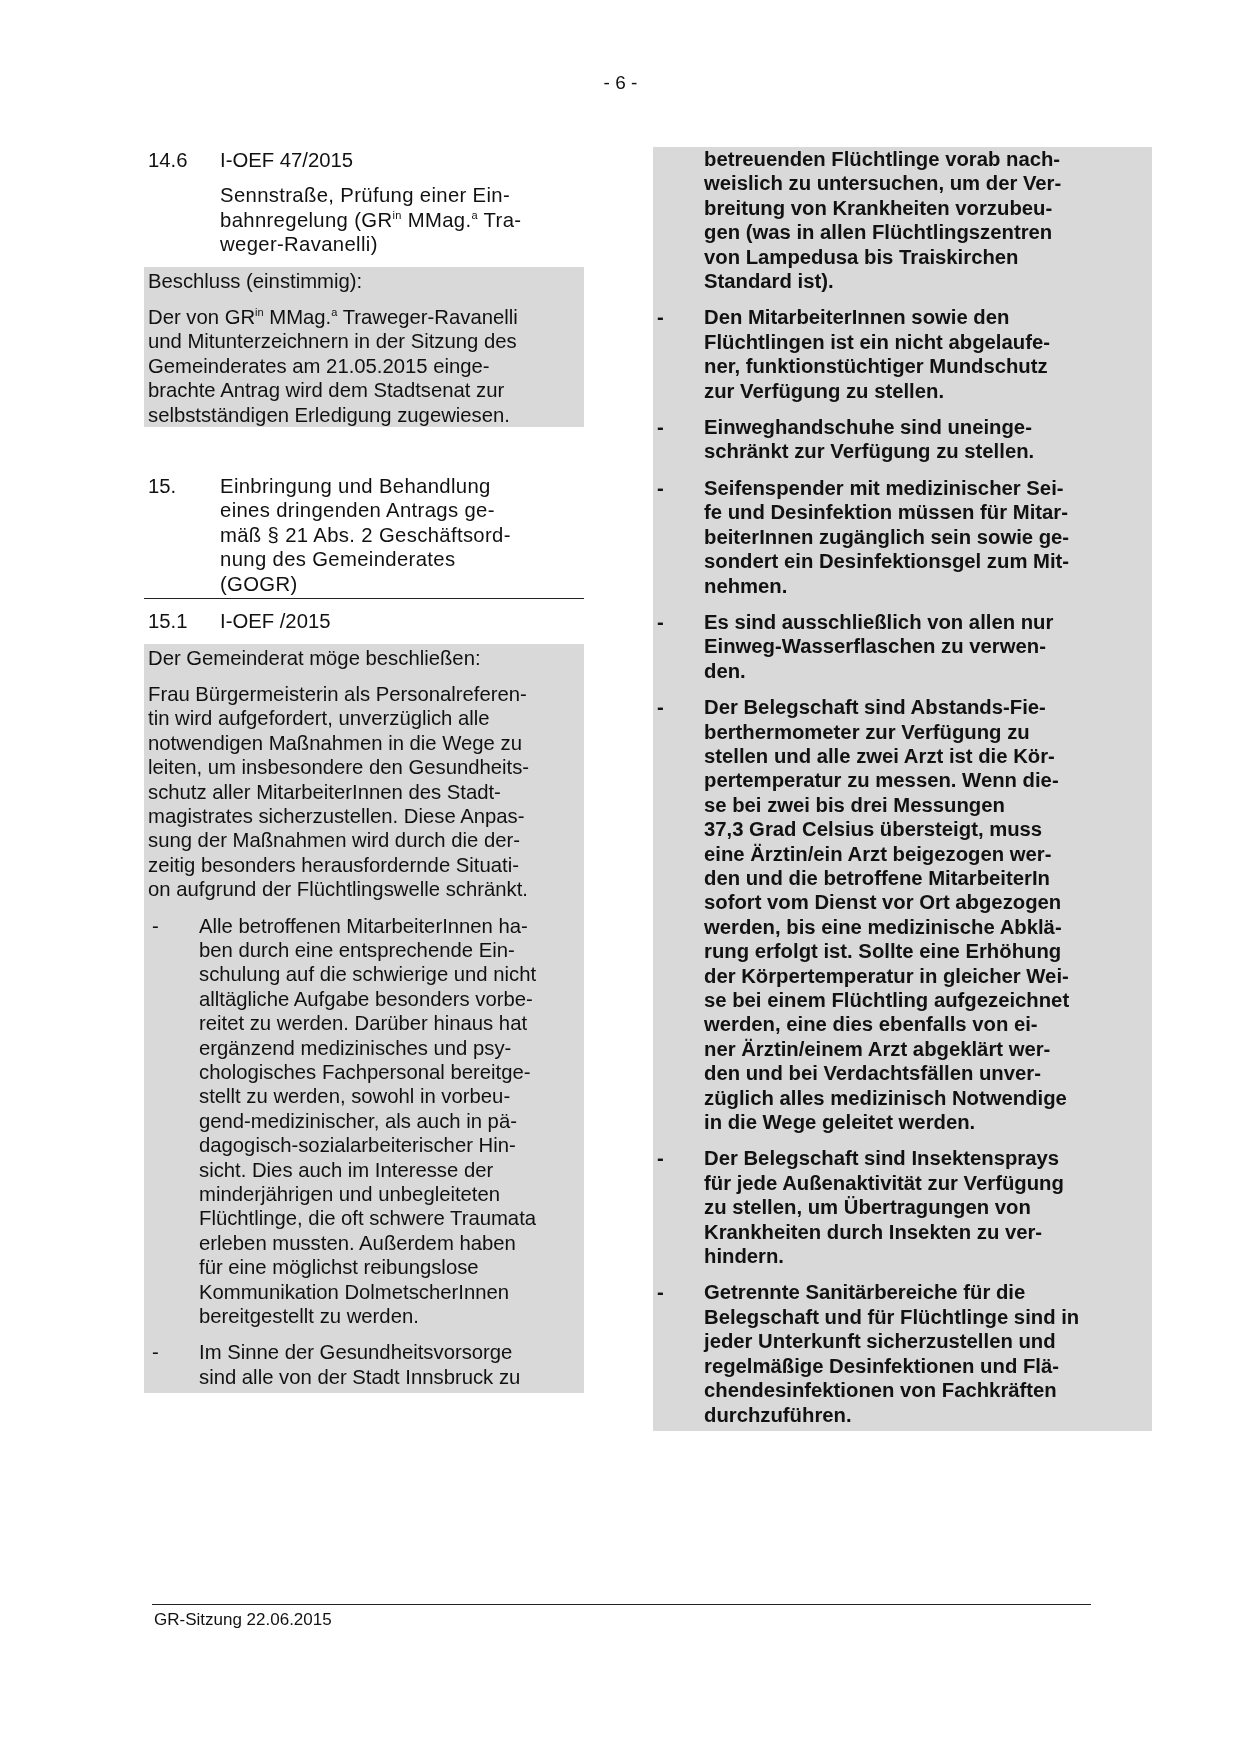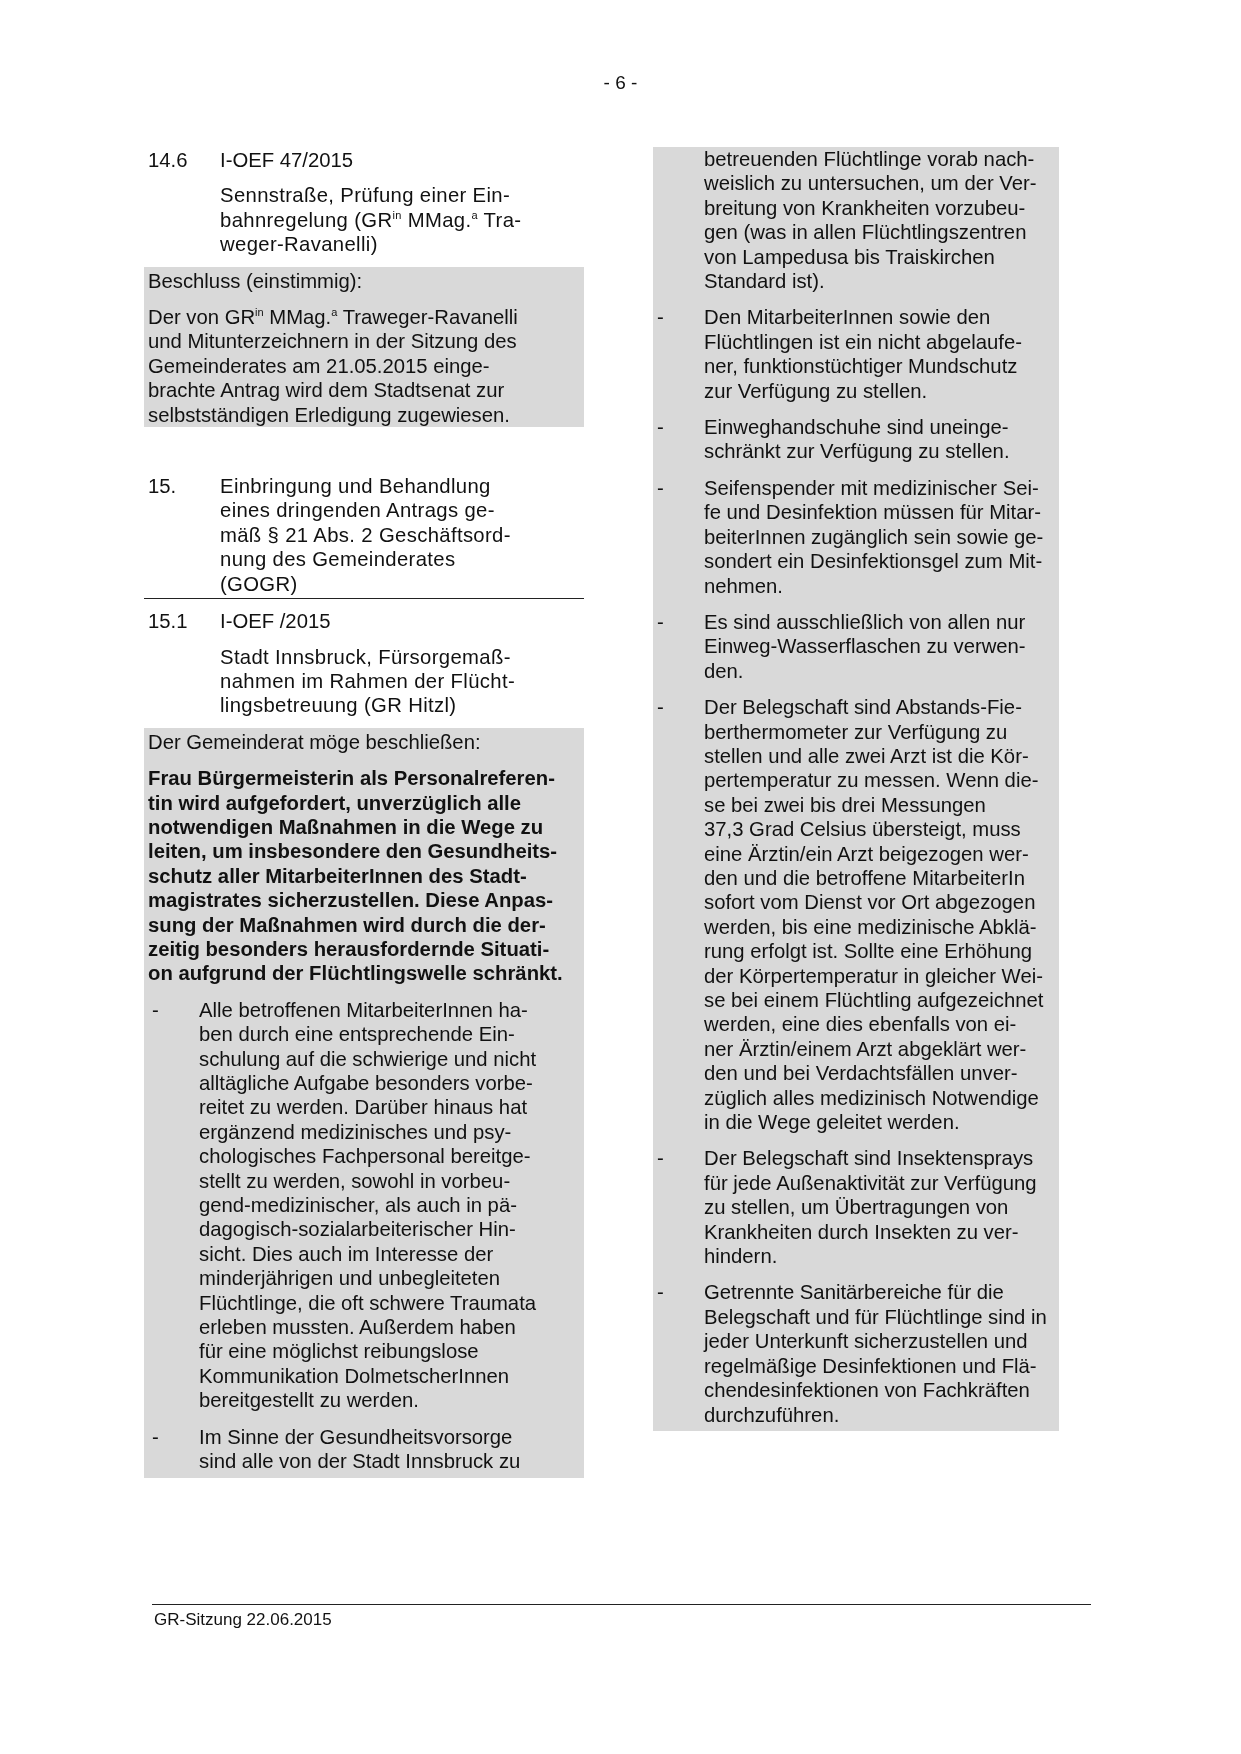--- a/index.html
+++ b/index.html
@@ -1,21 +1,21 @@
 <!DOCTYPE html>
 <html><head>
 <meta charset="utf-8">
 <style>
   html, body { margin:0; padding:0; background:#ffffff; }
   body { width:1241px; height:1754px; position:relative; overflow:hidden;
          font-family:"Liberation Sans", sans-serif; color:#111; }
   .pageno { position:absolute; top:72px; left:0; width:1241px; text-align:center; font-size:19px; }
   .col { position:absolute; }
   .left { left:144px; top:148px; width:440px; }
-  .right { left:653px; top:147px; width:406px; }
+  .right { left:653px; top:147px; width:499px;font-weight:bold; }
   .txt { font-size:20.3px; line-height:24.4px; }
   .head { position:relative; padding-left:76px; letter-spacing:0.35px; }
   .head .num { position:absolute; left:4px; top:0; letter-spacing:0; }
   .head .ref { letter-spacing:0; }
   .head .title { margin-top:11px; }
   .gray { background:#d9d9d9; }
   .box { padding:0 4px; }
   .box p { margin:0; }
   .box .lbl { padding-top:2px; padding-bottom:12px; }
   .box .para { padding-bottom:0; }
@@ -65,31 +65,26 @@
       <span>nung des Gemeinderates</span><br>
       <span>(GOGR)</span>
     </div>
   </div>
 
   <div style="height:10px"></div>
 
   <div class="head">
     <span class="num">15.1</span>
     <div class="ref">I-OEF /2015</div>
-    <div class="title">
-      <span>Stadt Innsbruck, Fürsorgemaß-</span><br>
-      <span>nahmen im Rahmen der Flücht-</span><br>
-      <span>lingsbetreuung (GR Hitzl)</span>
-    </div>
   </div>
 
   <div style="height:10px"></div>
   <div class="gray box">
     <p class="lbl">Der Gemeinderat möge beschließen:</p>
-    <p class="para" style="padding-bottom:12px;font-weight:bold;">
+    <p class="para" style="padding-bottom:12px;">
       <span>Frau Bürgermeisterin als Personalreferen-</span><br>
       <span>tin wird aufgefordert, unverzüglich alle</span><br>
       <span>notwendigen Maßnahmen in die Wege zu</span><br>
       <span>leiten, um insbesondere den Gesundheits-</span><br>
       <span>schutz aller MitarbeiterInnen des Stadt-</span><br>
       <span>magistrates sicherzustellen. Diese Anpas-</span><br>
       <span>sung der Maßnahmen wird durch die der-</span><br>
       <span>zeitig besonders herausfordernde Situati-</span><br>
       <span>on aufgrund der Flüchtlingswelle schränkt.</span>
     </p>

